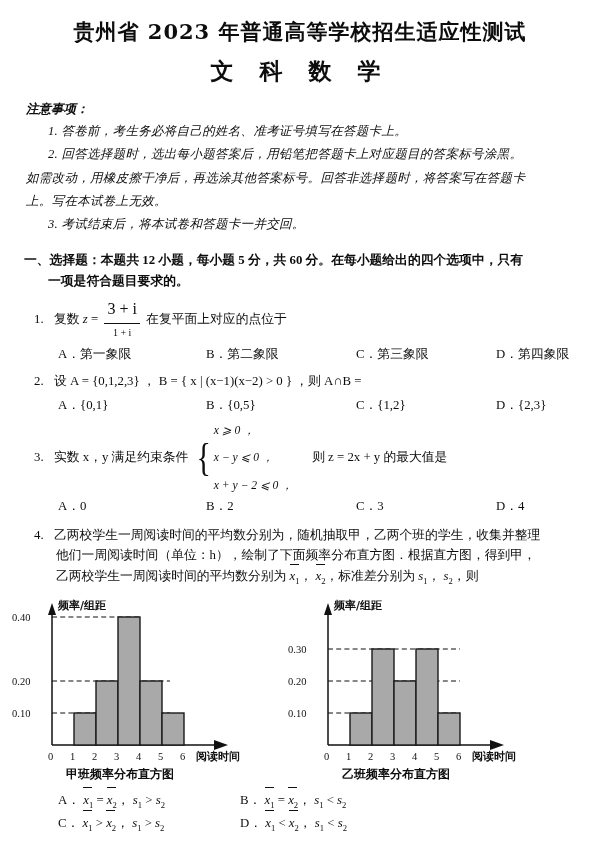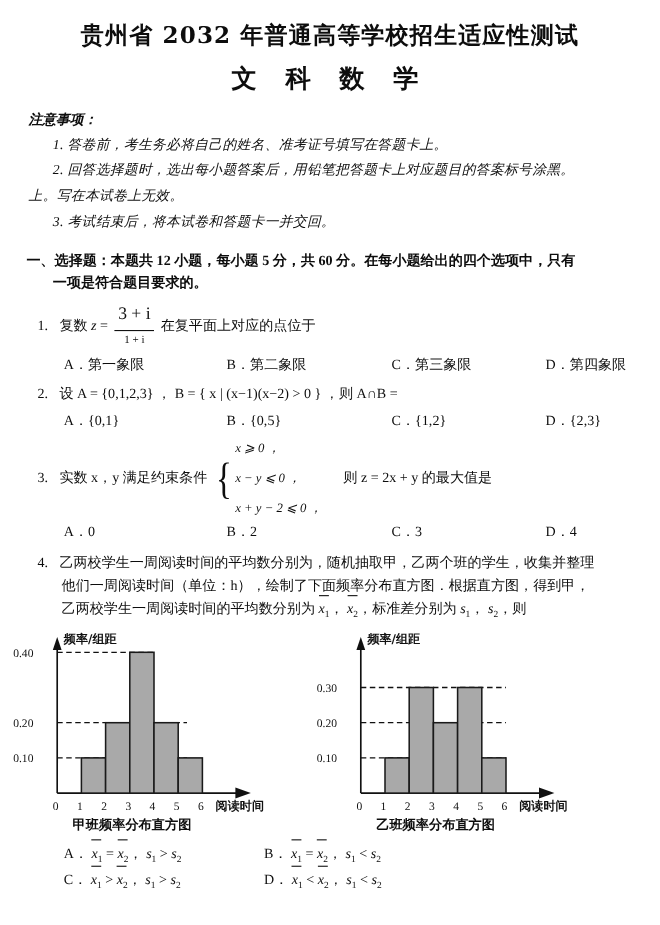--- a/index.html
+++ b/index.html
@@ -81,27 +81,28 @@
   
   .q4-opts{margin:6px 0 0 58px;font-size:12.8px;line-height:1.75;}
   .q4-opts .row{display:flex;}
   .q4-opts .c1{width:182px;}
 </style>
 </head>
 <body>
 
 <div class="page">
 
-  <div class="title-main">贵州省 2032 年普通高等学校招生适应性测试</div>
+  <div class="title-main">贵州省 2023 年普通高等学校招生适应性测试</div>
   <div class="title-sub">文 科 数 学</div>
 
   <div class="notice-wrap">
     <div class="notice-title">注意事项：</div>
     <div class="notice-item">1. 答卷前，考生务必将自己的姓名、准考证号填写在答题卡上。</div>
     <div class="notice-item">2. 回答选择题时，选出每小题答案后，用铅笔把答题卡上对应题目的答案标号涂黑。</div>
+    <div class="notice-item wrap">如需改动，用橡皮擦干净后，再选涂其他答案标号。回答非选择题时，将答案写在答题卡</div>
     <div class="notice-item wrap">上。写在本试卷上无效。</div>
     <div class="notice-item">3. 考试结束后，将本试卷和答题卡一并交回。</div>
   </div>
 
   <div class="sec-head">
     <span>一、选择题：本题共 12 小题，每小题 5 分，共 60 分。在每小题给出的四个选项中，只有</span>
     <span class="l2">一项是符合题目要求的。</span>
   </div>
 
   <div class="q">

